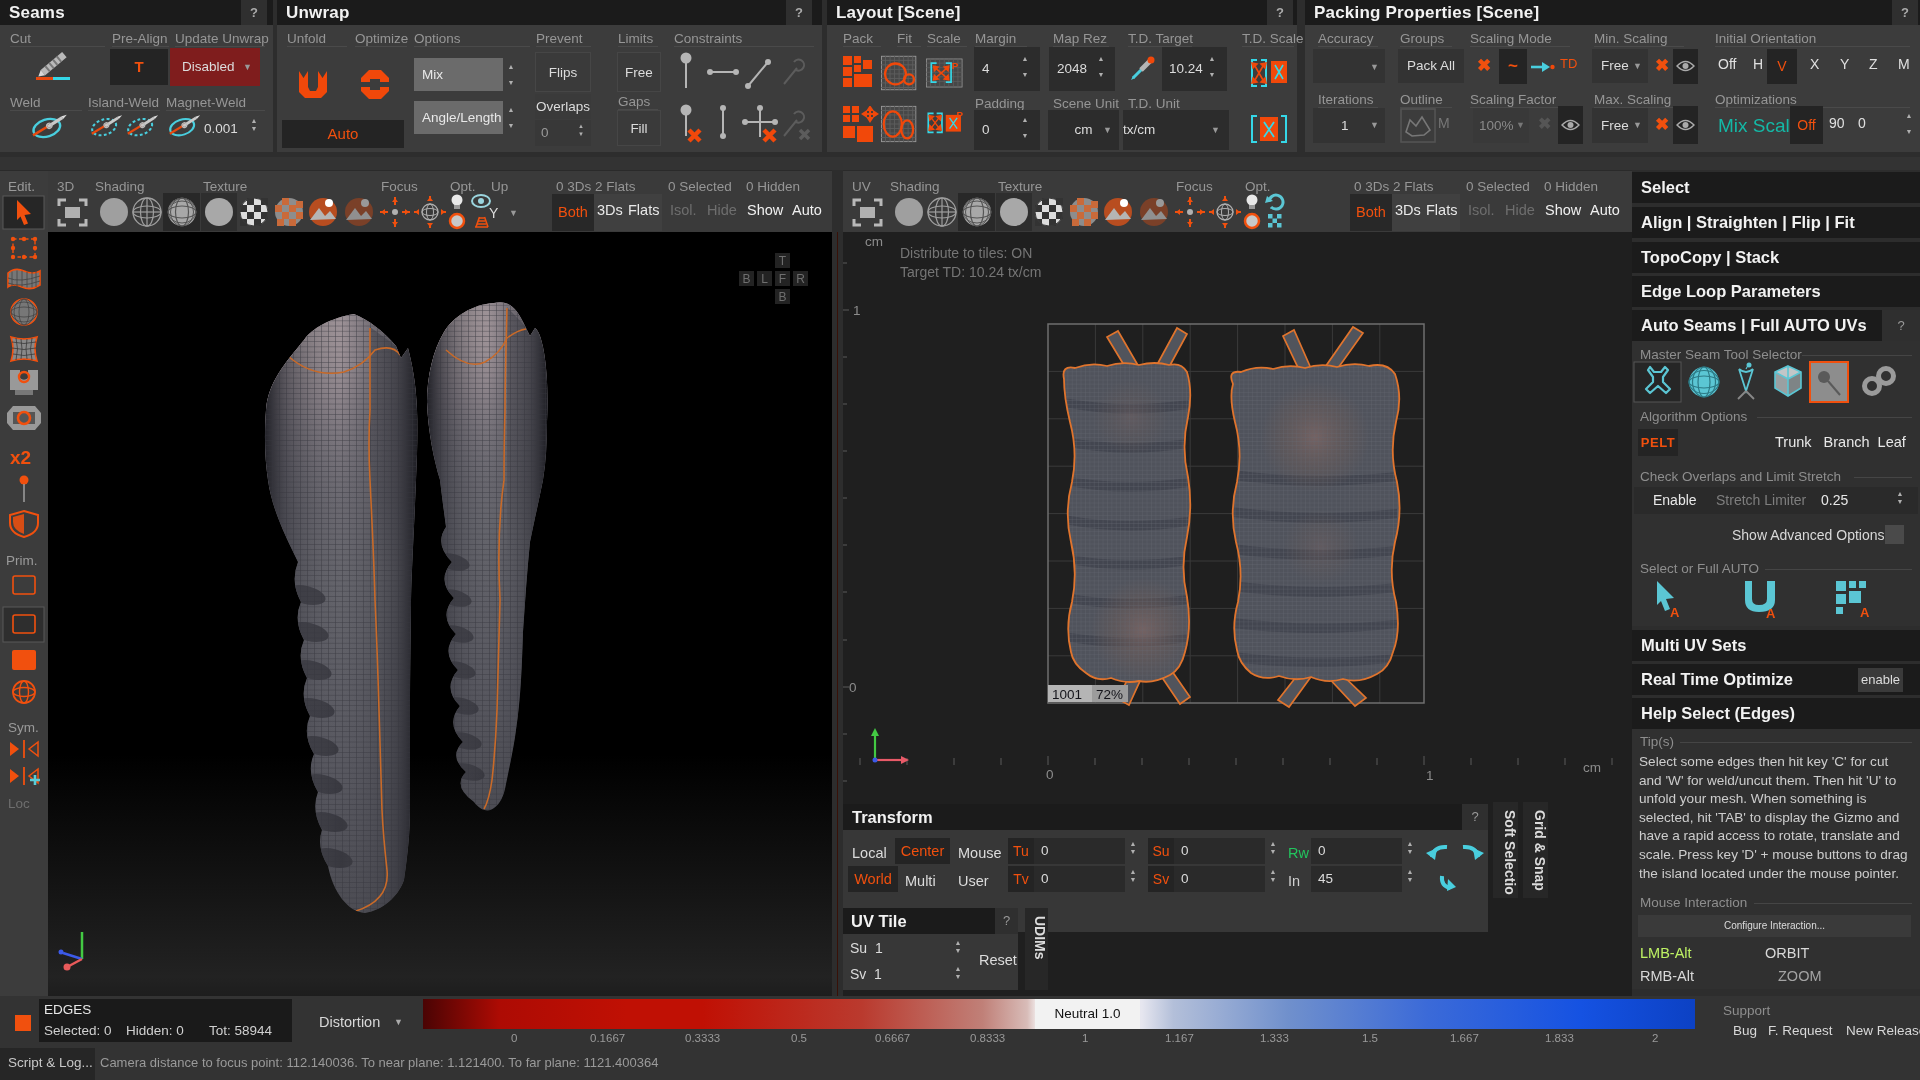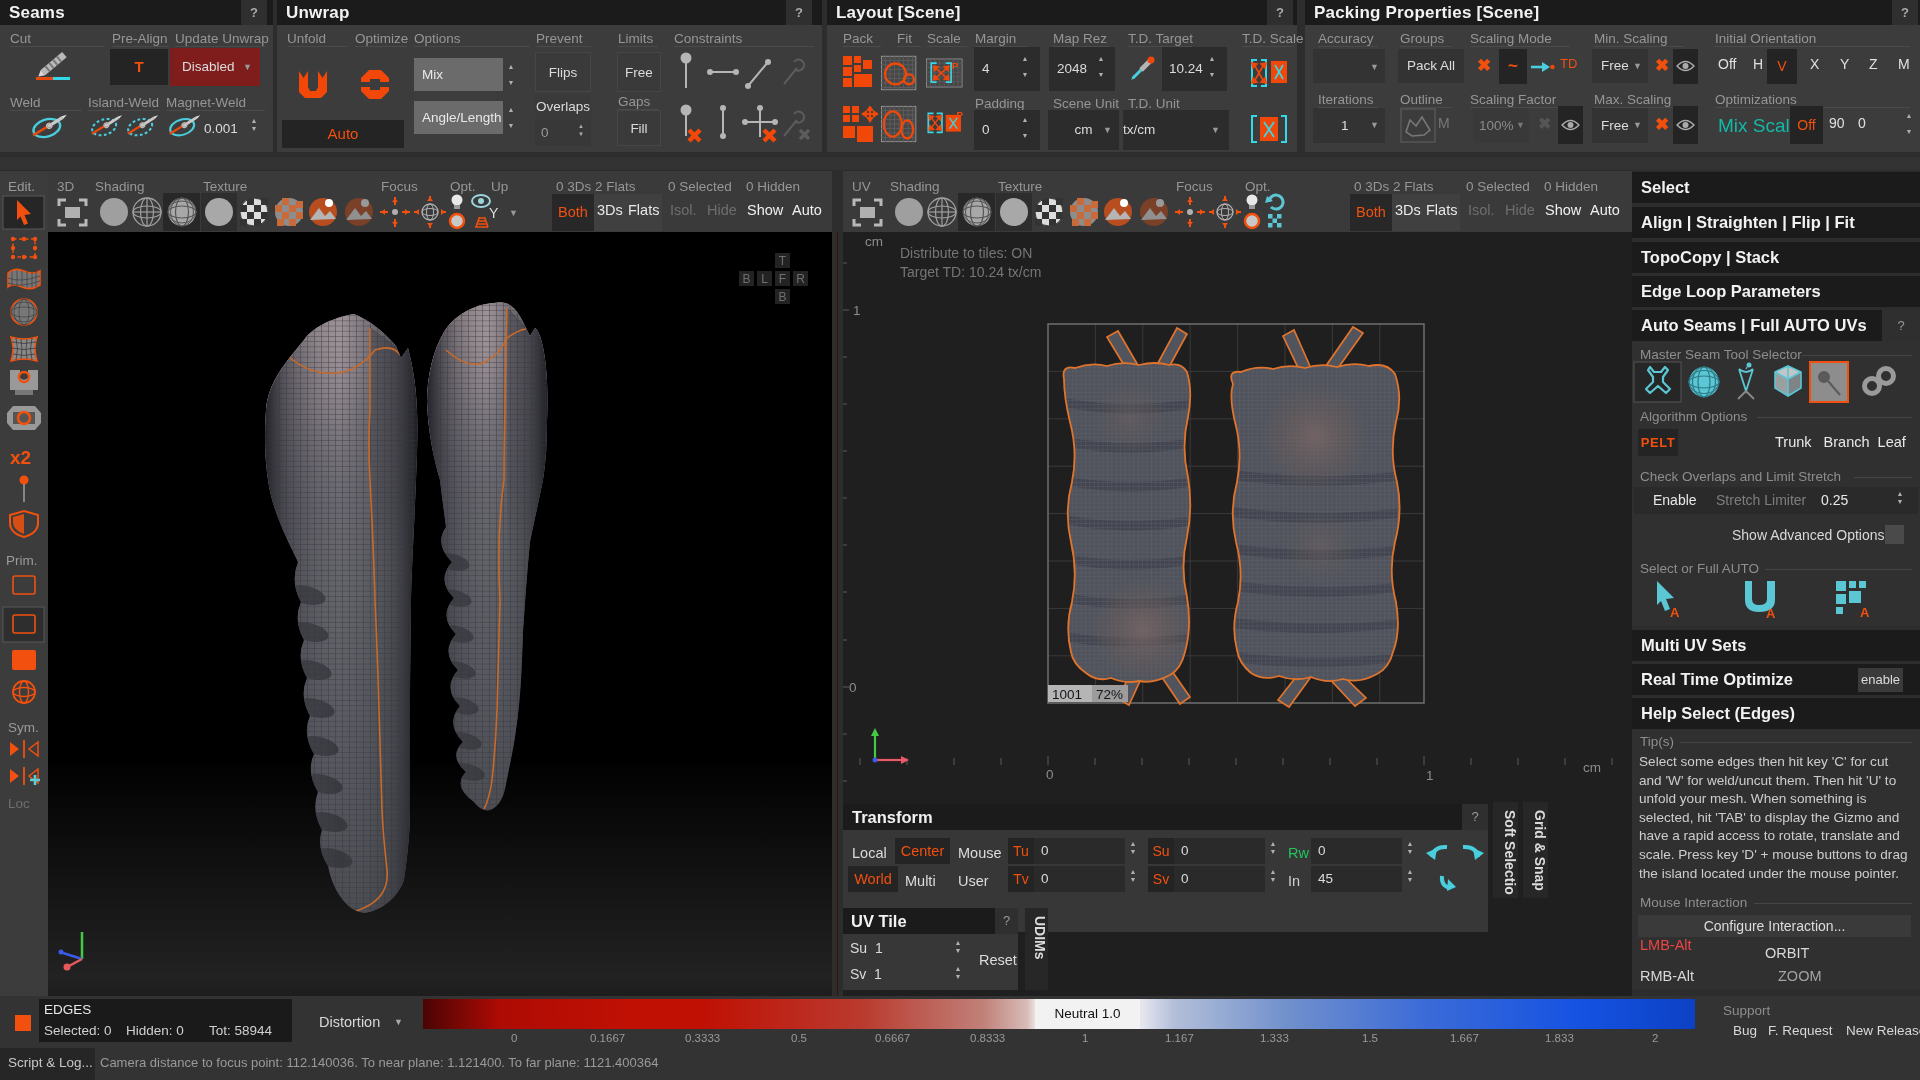--- a/index.html
+++ b/index.html
@@ -1037,22 +1037,22 @@
  <div class="rhead" style="top:494px">Real Time Optimize</div>
  <div class="rhead" style="top:460px">Multi UV Sets</div>
  <div class="btn" style="left:226px;top:498px;width:45px;height:24px;line-height:24px;background:#3a3a3a;font-size:13px">enable</div>
  <div class="rhead" style="top:528px">Help Select (Edges)</div>
  <div class="abs" style="top:559px;left:0;width:288px;height:260px;background:#303030">
   <div class="gl" style="left:8px;top:5px">Tip(s)</div>
   <div class="abs" style="left:48px;top:13px;right:8px;height:1px;background:#454545"></div>
   <div class="abs" style="left:7px;top:24px;width:278px;color:#cdcdcd;font-size:13.6px;line-height:18.6px;white-space:nowrap">Select some edges then hit key 'C' for cut<br>and 'W' for weld/uncut them. Then hit 'U' to<br>unfold your mesh. When something is<br>selected, hit 'TAB' to display the Gizmo and<br>have a rapid access to rotate, translate and<br>scale. Press key 'D' + mouse buttons to drag<br>the island located under the mouse pointer.</div>
   <div class="gl" style="left:8px;top:166px">Mouse Interaction</div>
   <div class="abs" style="left:122px;top:174px;right:8px;height:1px;background:#454545"></div>
-  <div class="btn" style="left:6px;top:186px;width:273px;height:22px;line-height:22px;background:#3a3a3a;font-size:14px">Configure Interaction...</div>
-  <div class="abs" style="left:8px;top:208px;color:#ef4444;font-size:14.5px">LMB-Alt</div>
+  <div class="btn" style="left:6px;top:186px;width:273px;height:22px;line-height:22px;background:#3a3a3a;font-size:10px">Configure Interaction...</div>
+  <div class="abs" style="left:8px;top:216px;color:#bef264;font-size:14.5px">LMB-Alt</div>
   <div class="abs" style="left:133px;top:216px;color:#d8d8d8;font-size:14.5px">ORBIT</div>
   <div class="abs" style="left:8px;top:239px;color:#d8d8d8;font-size:14.5px">RMB-Alt</div>
   <div class="abs" style="left:146px;top:239px;color:#a3a3a3;font-size:14.5px">ZOOM</div>
  </div>
 </div>
 
 <div class="abs" style="left:843px;top:804px;width:645px;height:128px">
  <div class="abs" style="left:0;top:0;width:619px;height:26px;background:#1b1b1b;color:#f2f2f2;font-size:16.5px;font-weight:bold;line-height:26px;padding-left:9px">Transform</div>
  <div class="abs" style="left:619px;top:0;width:26px;height:26px;background:#2f2f2f;color:#999;font-size:13px;text-align:center;line-height:26px">?</div>
  <div class="abs" style="left:0;top:26px;width:645px;height:102px;background:#373737"></div>

